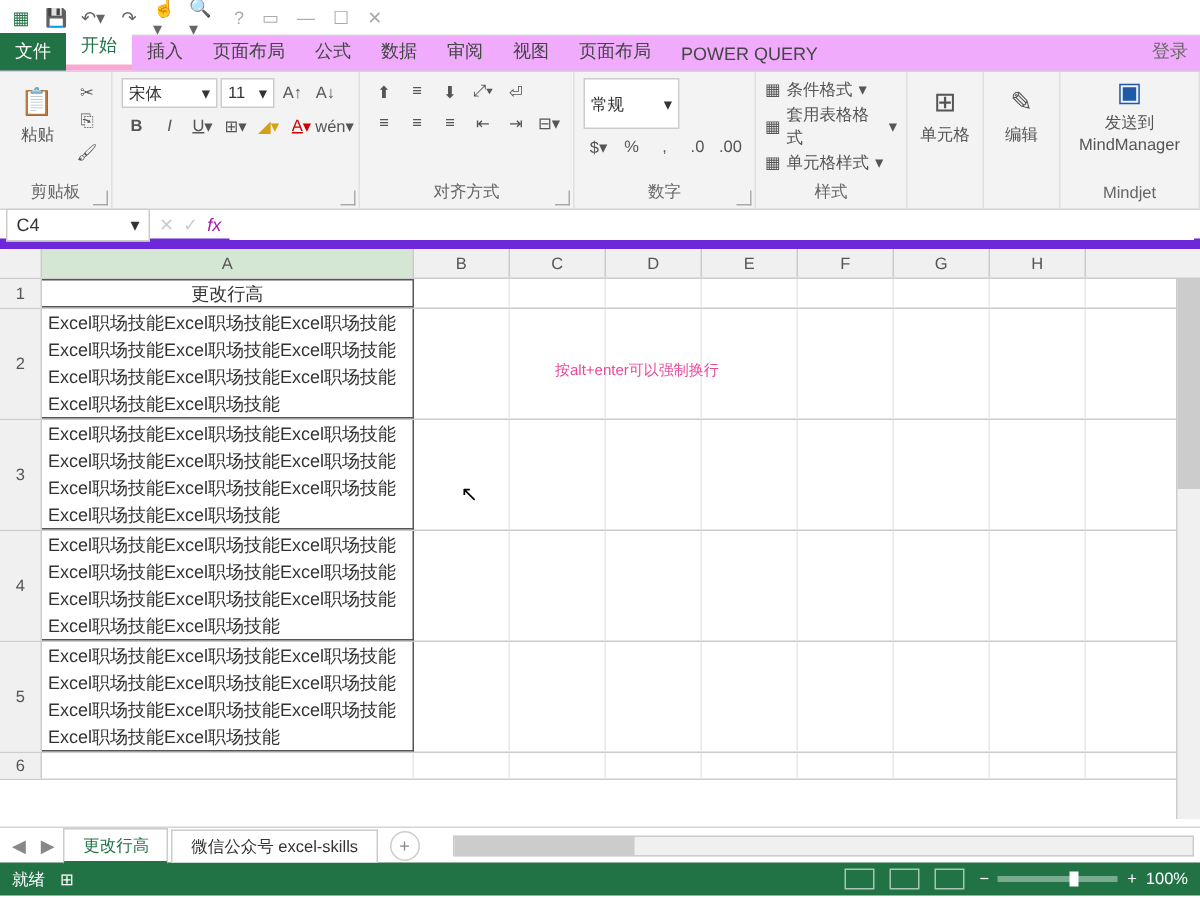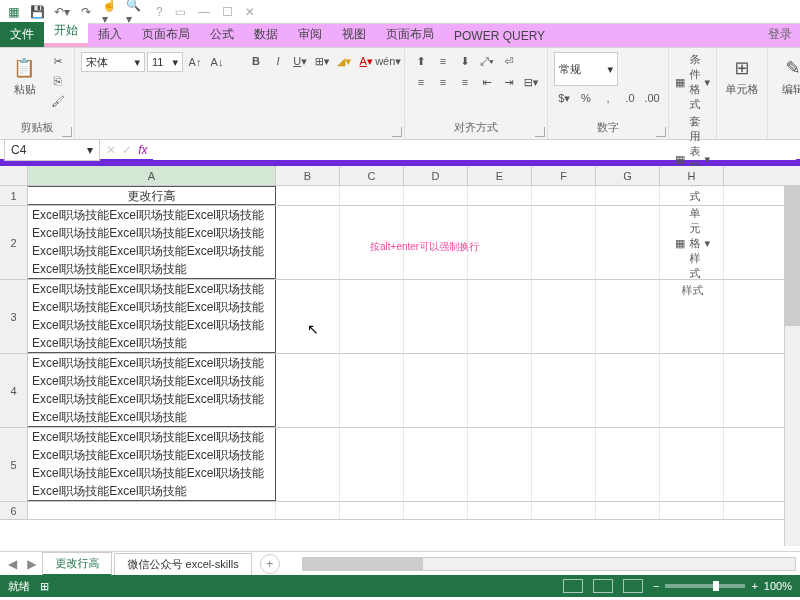--- a/index.html
+++ b/index.html
@@ -115,21 +115,21 @@
       <div class="btncol">
         <div class="smbtn">✂</div>
         <div class="smbtn">⎘</div>
         <div class="smbtn">🖌</div>
       </div>
     </div>
     <div class="group-label">剪贴板</div>
     <div class="dlg"></div>
   </div>
   <div class="group">
-    <div class="gbody" style="flex-direction:row;gap:19px">
+    <div class="gbody" style="flex-direction:column;gap:3px">
       <div class="row">
         <div class="fontname">
             <span>宋体</span>
             <span>▾</span>
           </div>
         <div class="fontsize">
             <span>11</span>
             <span>▾</span>
           </div>
         <div class="smbtn">A↑</div>

